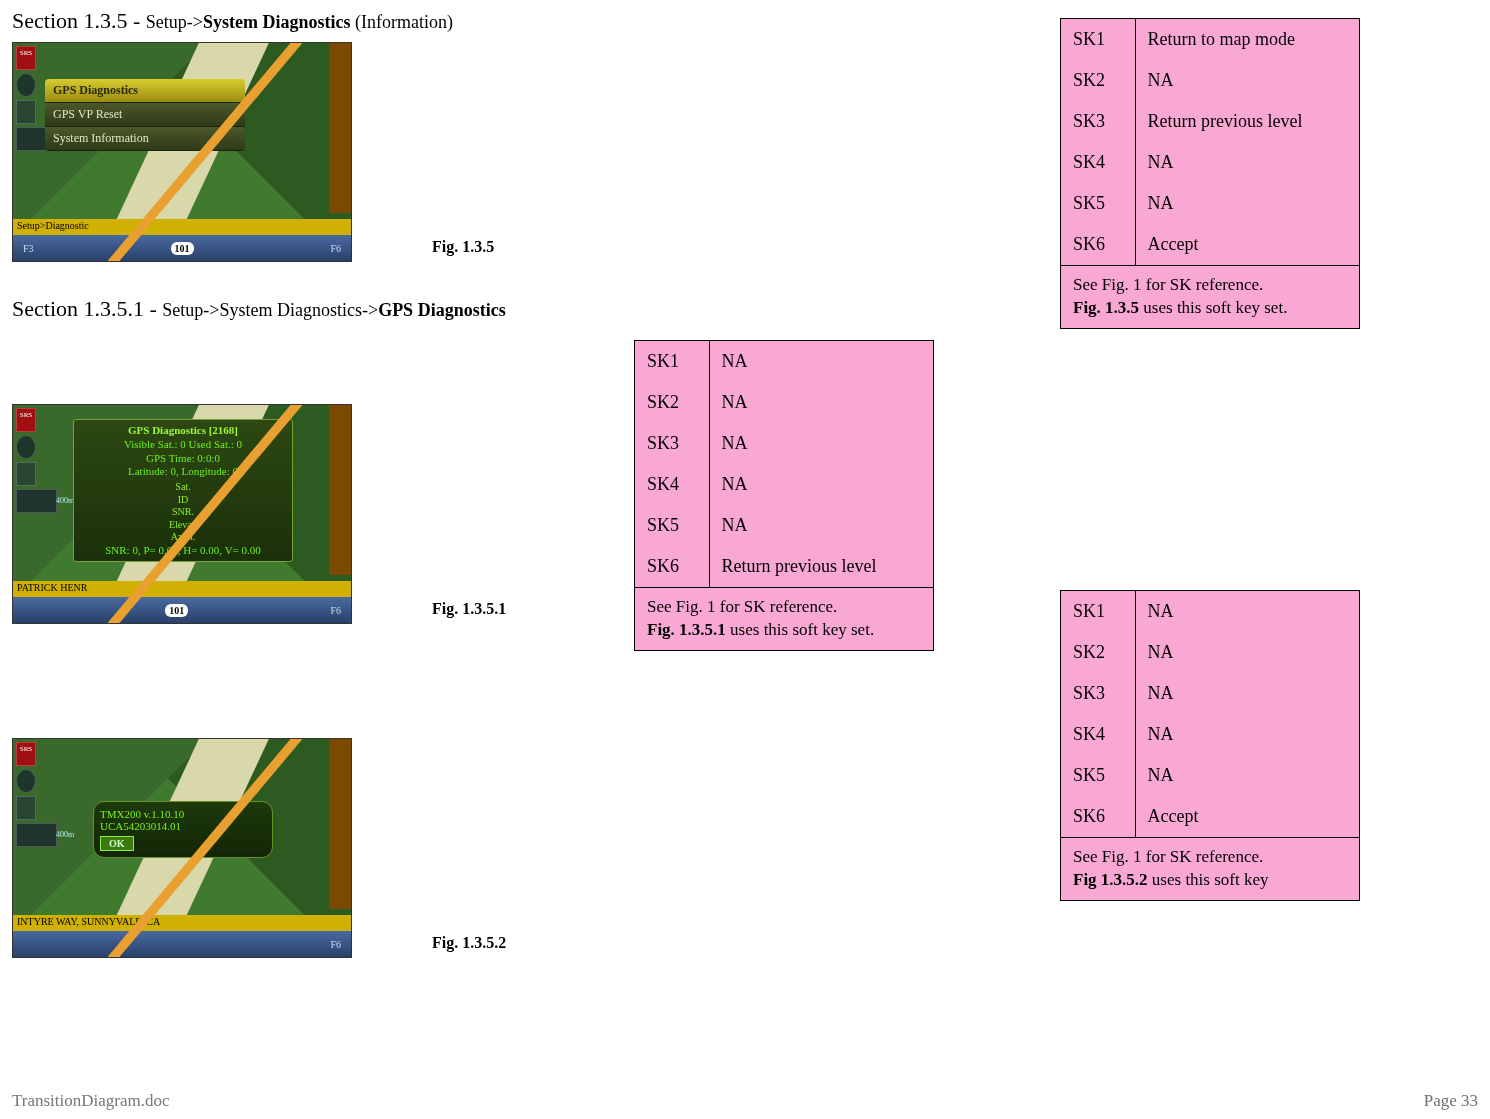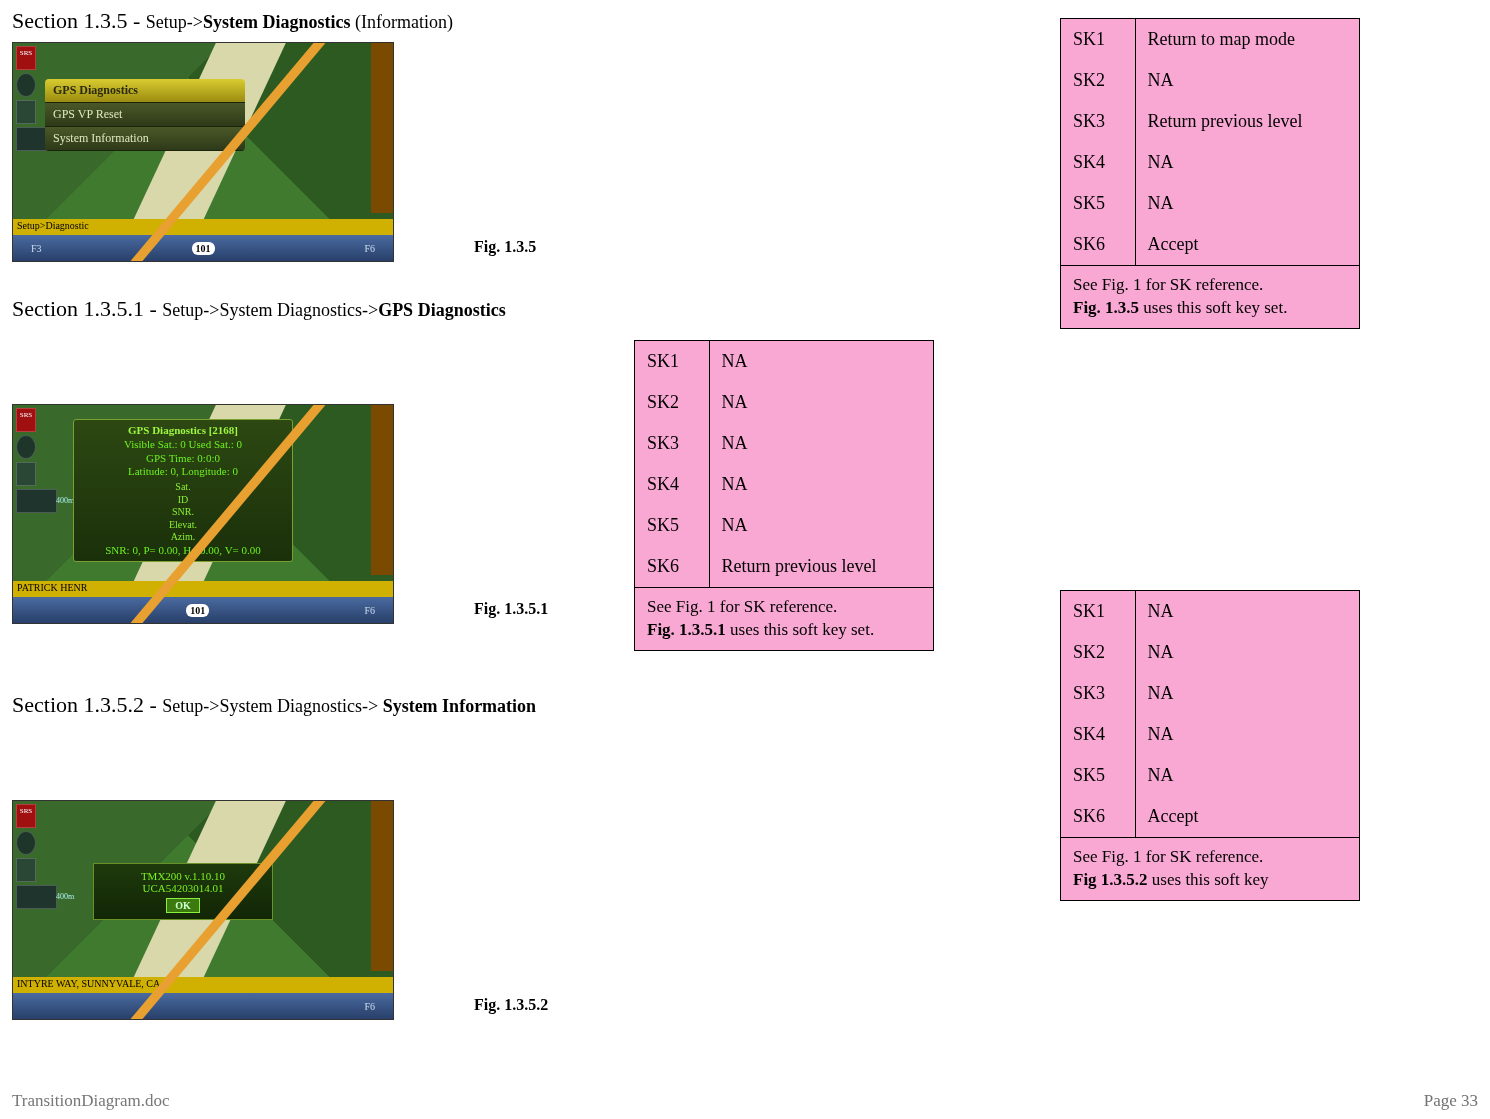--- a/index.html
+++ b/index.html
@@ -14,41 +14,41 @@
     padding: 8px 12px;
   }
   .section-title { font-size: 22px; margin-bottom: 8px; }
   .section-title .num { font-size: 22px; }
   .section-title .path { font-size: 18px; }
   .section-title .bold { font-weight: bold; }
   .fig-caption { font-size: 16px; font-weight: bold; text-align: center; }
 
   
   .gps-screen {
-    width: 382px; height: 220px; position: relative;
+    width: 340px; height: 220px; position: relative;
     border: 1px solid #333; overflow: hidden;
     background:
       linear-gradient(135deg, #3a6a2b 0 35%, transparent 35%),
       linear-gradient(45deg, transparent 60%, #2d5a20 60%),
       #3f7a2f;
   }
   .gps-screen::before, .gps-screen::after {
     content:""; position:absolute; background:#d8d8aa;
   }
   .gps-screen::before { left:40%; top:0; width:70px; height:100%; transform:skewX(-25deg); }
   .gps-screen::after { left:55%; top:0; width:12px; height:100%; transform:skewX(-40deg); background:#e8a030; }
   .gps-topbar {
     position:absolute; top:0; right:0; width:22px; height:170px;
     background:#7a4a00;
   }
   .gps-bottombar {
     position:absolute; left:0; right:0; bottom:0; height:26px;
     background: linear-gradient(#4a6aa0,#28406a);
     display:flex; align-items:center; justify-content:space-between;
-    padding:0 18px; font-size:10px; color:#d0e0ff;
+    padding:0 10px; font-size:10px; color:#d0e0ff;
   }
   .gps-bottombar .shield {
     background:#fff; color:#000; border-radius:6px; padding:1px 4px; font-weight:bold; font-size:10px;
   }
   .gps-bottombar .fkey { font-size:10px; color:#cde; }
   .gps-statusbar {
     position:absolute; left:0; right:0; bottom:26px; height:16px;
     background:#d0b000; font-size:10px; color:#000; padding:1px 4px;
     white-space:nowrap; overflow:hidden;
   }
@@ -81,22 +81,22 @@
     border:1px solid #7aa030; border-radius:3px;
     color:#6cf020; font-size:11px; text-align:center; padding:4px 6px;
     line-height:1.25;
   }
   .diag-panel .hdr { color:#9cf840; font-weight:bold; }
   .diag-table { color:#8cf030; font-size:10px; line-height:1.25; margin-top:2px;}
 
   .info-panel {
     position:absolute; left:80px; top:62px; width:180px;
     background: linear-gradient(#1e3a0c,#122606);
-    border:1px solid #6a9028; border-radius:0; padding:6px;
-    color:#7cf020; font-size:11px; text-align:center;
+    border:1px solid #6a9028; border-radius:11px; padding:6px;
+    color:#7cf020; font-size:11px; text-align:left;
   }
   .info-panel .ok {
     display:inline-block; margin-top:4px; padding:1px 8px;
     background:#3c7a10; border:1px solid #8cf040; color:#d0ffd0; font-weight:bold;
     font-size:10px;
   }
 
   
   .sk-box {
     border:1px solid #000; width:300px; font-size:18px;
@@ -230,23 +230,20 @@
         <div class="gps-bottombar">
           <span class="fkey"></span>
           <span class="shield">101</span>
           <span class="fkey">F6</span>
         </div>
       </div>
       <div class="fig-caption cap-under">Fig. 1.3.5.1</div>
     </div>
 
     <div style="height:12px"></div>
-    <div class="section-title">
-      <span class="num">Section 1.3.5.2</span><span> - </span><span class="path"><span>Setup-&gt;System Diagnostics-&gt; </span><span class="bold">System Information</span></span>
-    </div>
     <div style="height:18px"></div>
     <div class="fig-block">
       <div class="gps-screen">
         <div class="gps-leftcol">
           <div class="srs">SRS</div>
           <div class="compass"></div>
           <div></div>
           <div class="scale">400m</div>
         </div>
         <div class="info-panel">

